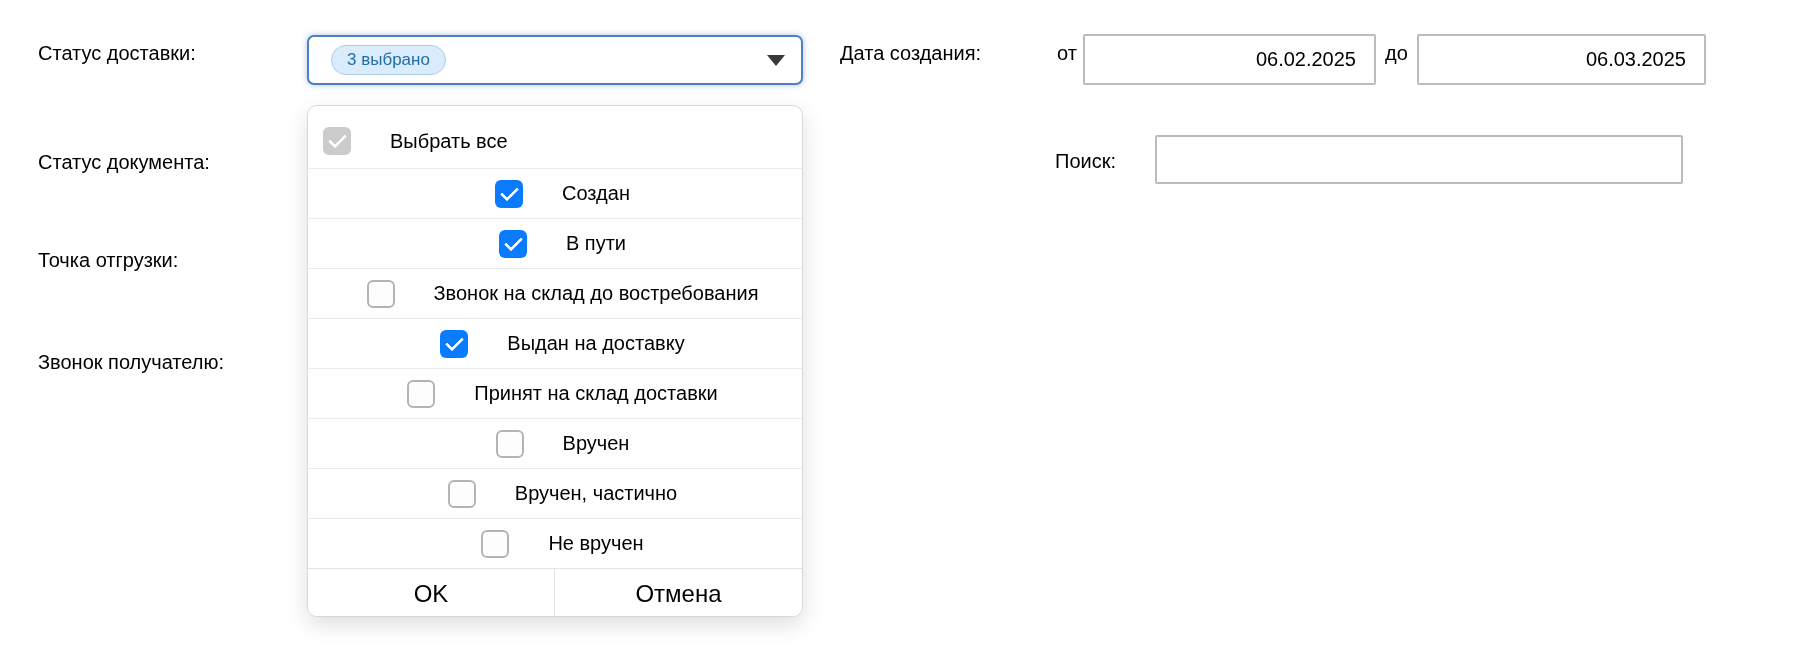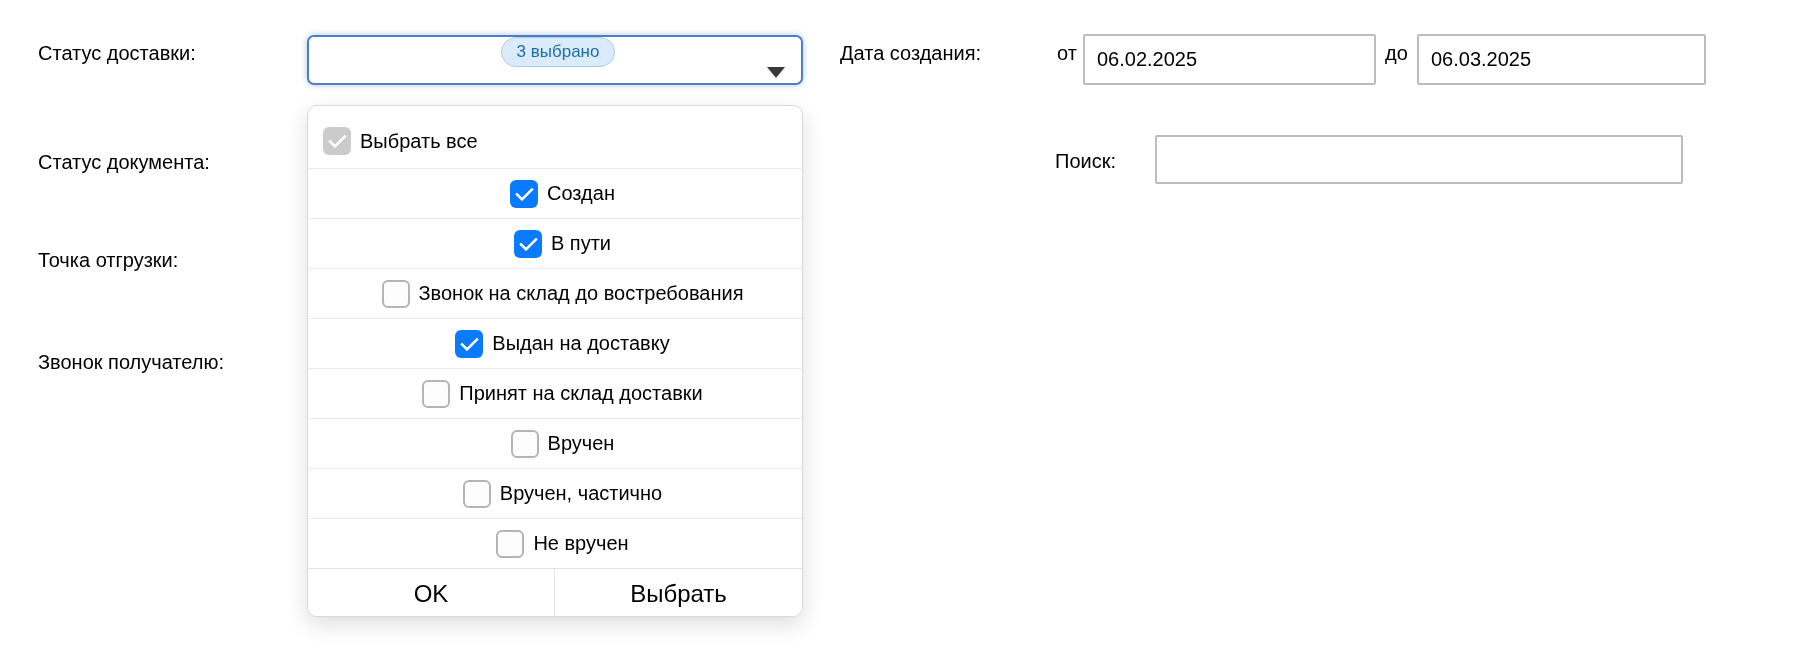--- a/index.html
+++ b/index.html
@@ -27,21 +27,20 @@
     position:absolute;
     left:307px; top:35px;
     width:496px; height:50px;
     background:#fff;
     border:2px solid var(--dropdown-border,#4d7fc4);
     border-radius:7px;
     box-shadow:0 0 6px rgba(77,127,196,.45);
     display:flex; align-items:center;
     padding:0 16px 0 22px;
     cursor:pointer;
-    flex-direction:column;
   }
   .badge {
     display:inline-block;
     padding:3px 15px 4px 15px;
     background:var(--badge-bg,#daecfb);
     border:1px solid var(--badge-border,#abcdea);
     border-radius:999px;
     color:var(--badge-text,#1f6da6);
     font-size:17px;
     line-height:21px;
@@ -65,21 +64,21 @@
     border-radius:10px;
     box-shadow:0 8px 22px rgba(0,0,0,.13);
     overflow:hidden;
     display:flex; flex-direction:column;
   }
   .ms-list { padding-top:8px; flex:1 1 auto; }
   .ms-item {
     height:50px;
     display:flex; align-items:center;
     padding-left:15px;
-    gap:9px;
+    gap:39px;
     background:#fff;
     cursor:pointer;
   }
   .ms-item:first-child { height:54px; }
   .ms-item + .ms-item { border-top:1px solid #ebebeb;justify-content:center; }
   .ms-item-label { font-size:20px; white-space:nowrap; }
 
   .cb {
     position:relative;
     width:28px; height:28px;
@@ -116,22 +115,23 @@
 
   
   .txt {
     position:absolute;
     border:2px solid #bcbcbc;
     border-radius:2px;
     background:#fff;
     font-family:"Liberation Sans", sans-serif;
     font-size:20px;
     color:#000;
-    padding:0 12px;
+    padding:0 18px;
     outline:none;
+    text-align:right;
   }
   .date-from { left:1083px; top:34px; width:293px; height:51px; }
   .date-to   { left:1417px; top:34px; width:289px; height:51px; }
   .search    { left:1155px; top:135px; width:528px; height:49px; }
 </style>
 </head>
 <body>
 
 <div class="canvas">
 
@@ -179,21 +179,21 @@
           <span class="cb unchecked"></span>
           <span class="ms-item-label">Вручен, частично</span>
         </div>
         <div class="ms-item">
           <span class="cb unchecked"></span>
           <span class="ms-item-label">Не вручен</span>
         </div>
       </div>
     <div class="ms-footer">
       <div class="ms-footer-btn ok">OK</div>
-      <div class="ms-footer-btn cancel">Выбрать</div>
+      <div class="ms-footer-btn cancel">Отмена</div>
     </div>
   </div>
 
   <div class="lbl" style="left:840px; top:40px">Дата создания:</div>
   <div class="lbl" style="left:1057px; top:40px">от</div>
   <input class="txt date-from" type="text" value="06.02.2025" style="">
   <div class="lbl" style="left:1385px; top:40px">до</div>
   <input class="txt date-to" type="text" value="06.03.2025" style="">
 
   <div class="lbl" style="left:1055px; top:148px">Поиск:</div>

